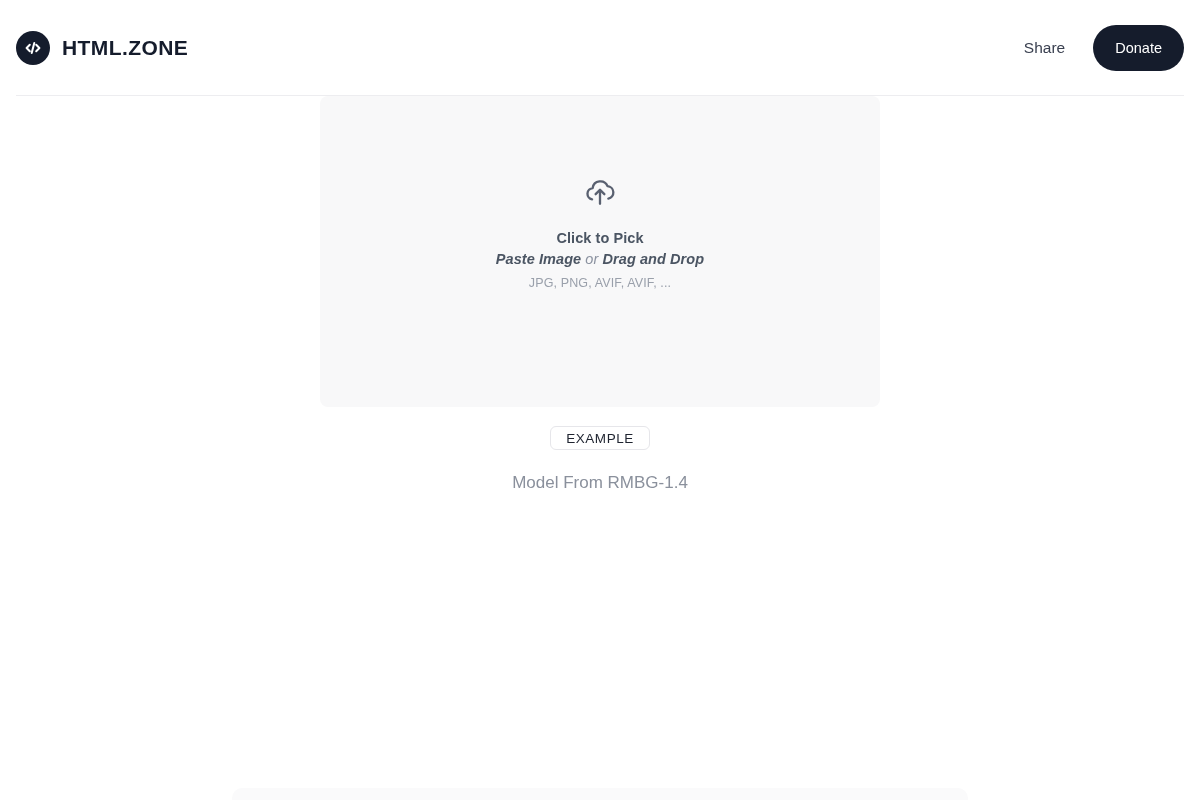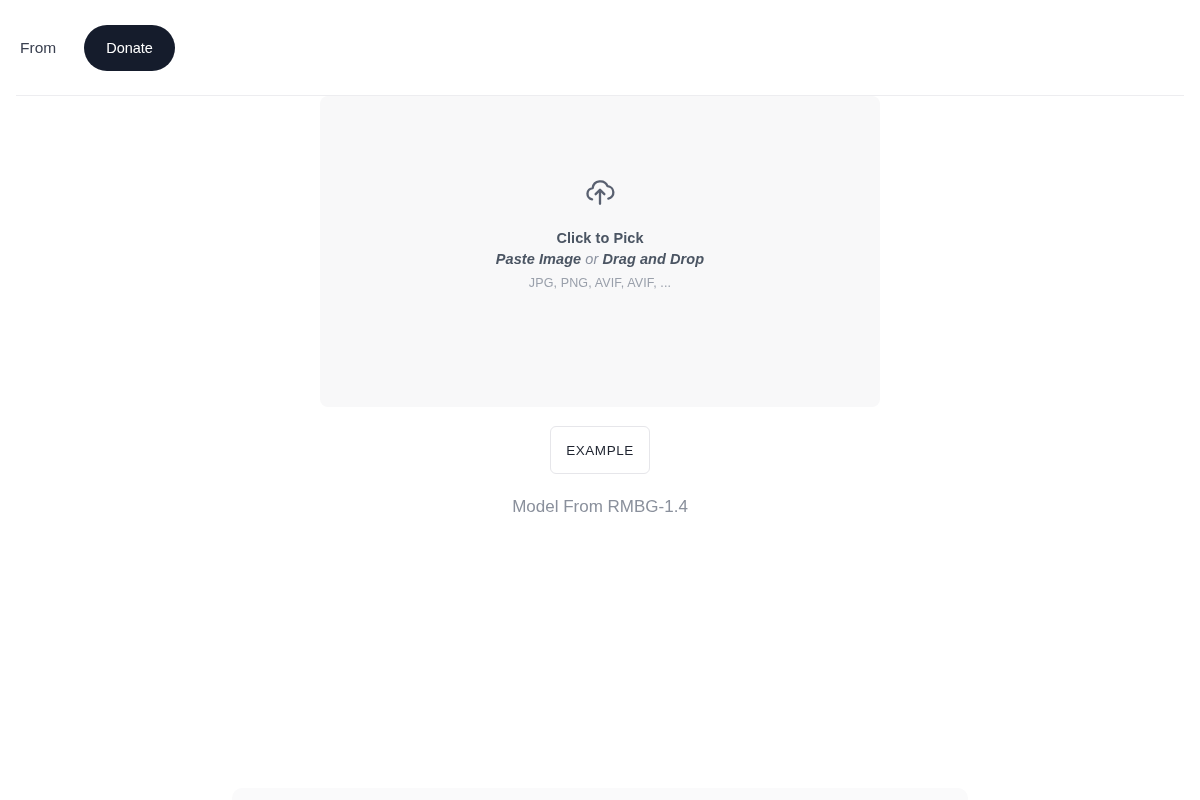--- a/index.html
+++ b/index.html
@@ -197,21 +197,21 @@
 
   .dz-formats {
     font-size: 12.5px;
     color: #9aa0ab;
     letter-spacing: 0.01em;
   }
 
   .example-btn {
     margin-top: 19px;
     width: 100px;
-    height: 48px;
+    height: 24px;
     background: #ffffff;
     border: 1px solid #e6e6ea;
     border-radius: 6px;
     font-family: inherit;
     font-size: 13.5px;
     font-weight: 400;
     letter-spacing: 0.04em;
     color: #1f2430;
     cursor: pointer;
   }
@@ -233,23 +233,33 @@
     border-radius: 10px 10px 0 0;
   }
 </style>
 </head>
 <body>
 
 <div class="page">
 
   <header class="header">
 
+    <a class="brand" href="#">
+      <span class="brand-mark">
+        <svg width="22" height="22" viewBox="0 0 24 24" fill="none" stroke="#ffffff" stroke-width="2.2" stroke-linecap="round" stroke-linejoin="round" aria-hidden="true">
+          <polyline points="8.5,8.5 5,12 8.5,15.5"></polyline>
+          <polyline points="15.5,8.5 19,12 15.5,15.5"></polyline>
+          <line x1="13.4" y1="6.6" x2="10.6" y2="17.4"></line>
+        </svg>
+      </span>
+      <span class="brand-name">HTML.ZONE</span>
+    </a>
 
     <div class="header-right">
-      <a class="share-link" href="#">From</a>
+      <a class="share-link" href="#">Share</a>
       <button class="donate-btn" type="button">Donate</button>
     </div>
 
     <div class="header-divider"></div>
   </header>
 
 
   <main class="main">
 
     <div class="dropzone">

